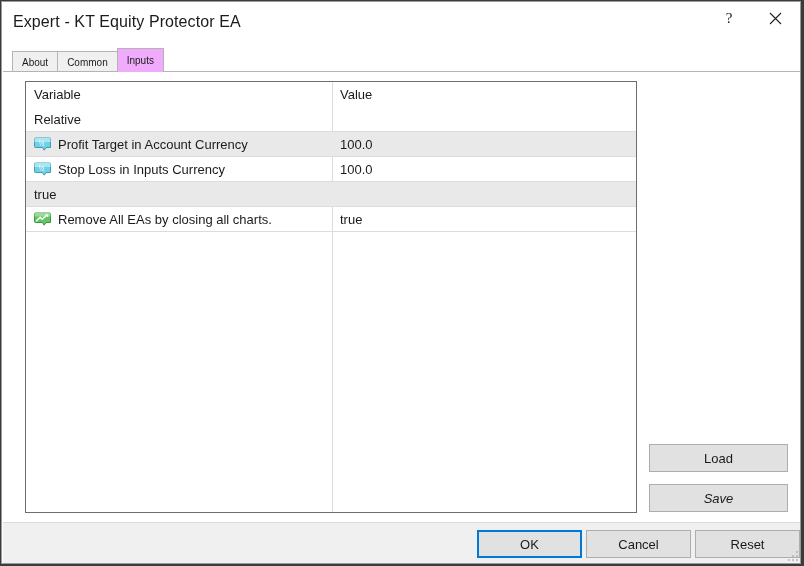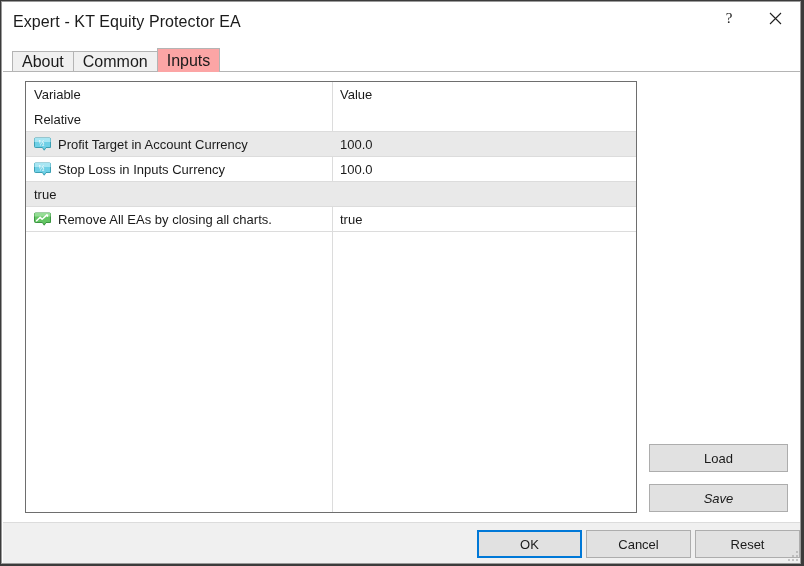--- a/index.html
+++ b/index.html
@@ -71,33 +71,33 @@
     top: 46px;
     height: 24px;
     display: flex;
     align-items: flex-end;
   }
   .tab {
     height: 21px;
     padding: 0 9px;
     display: flex;
     align-items: center;
-    font-size: 16px;
+    font-size: 10px;
     color: #1b1b1b;
     background: #f0f0f0;
     border: 1px solid #b4b4b4;
     border-bottom: none;
     margin-right: -1px;
     box-sizing: border-box;
     position: relative;
     cursor: default;
     white-space: nowrap;
   }
   .tab.active {
-    background: #fca5a5;
+    background: #f0abfc;
     height: 24px;
     z-index: 3;
     border-color: #b4b4b4;
   }
 
   
   #panel {
     position: absolute;
     left: 1px;
     top: 69px;

